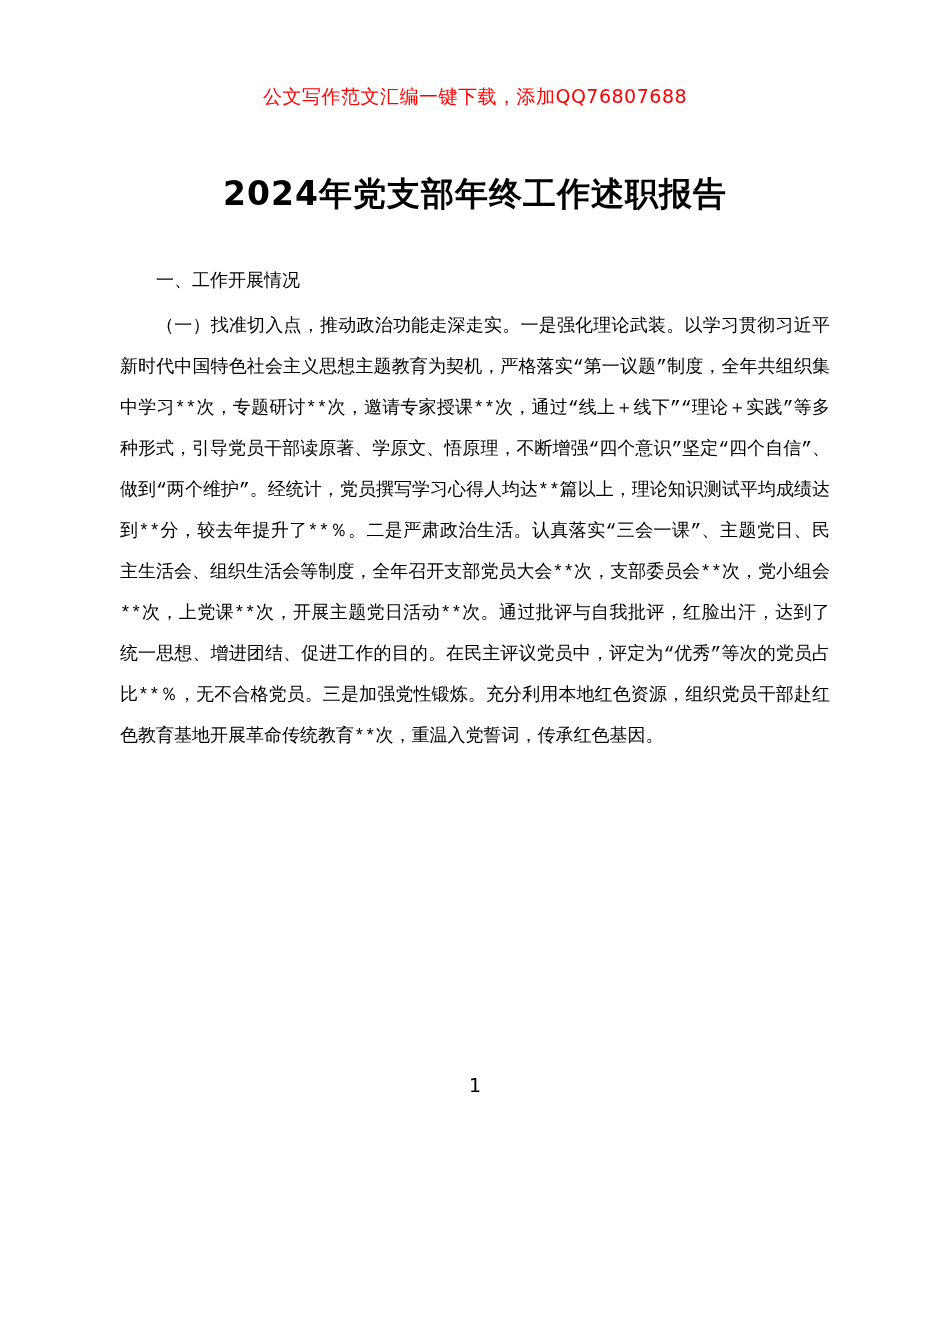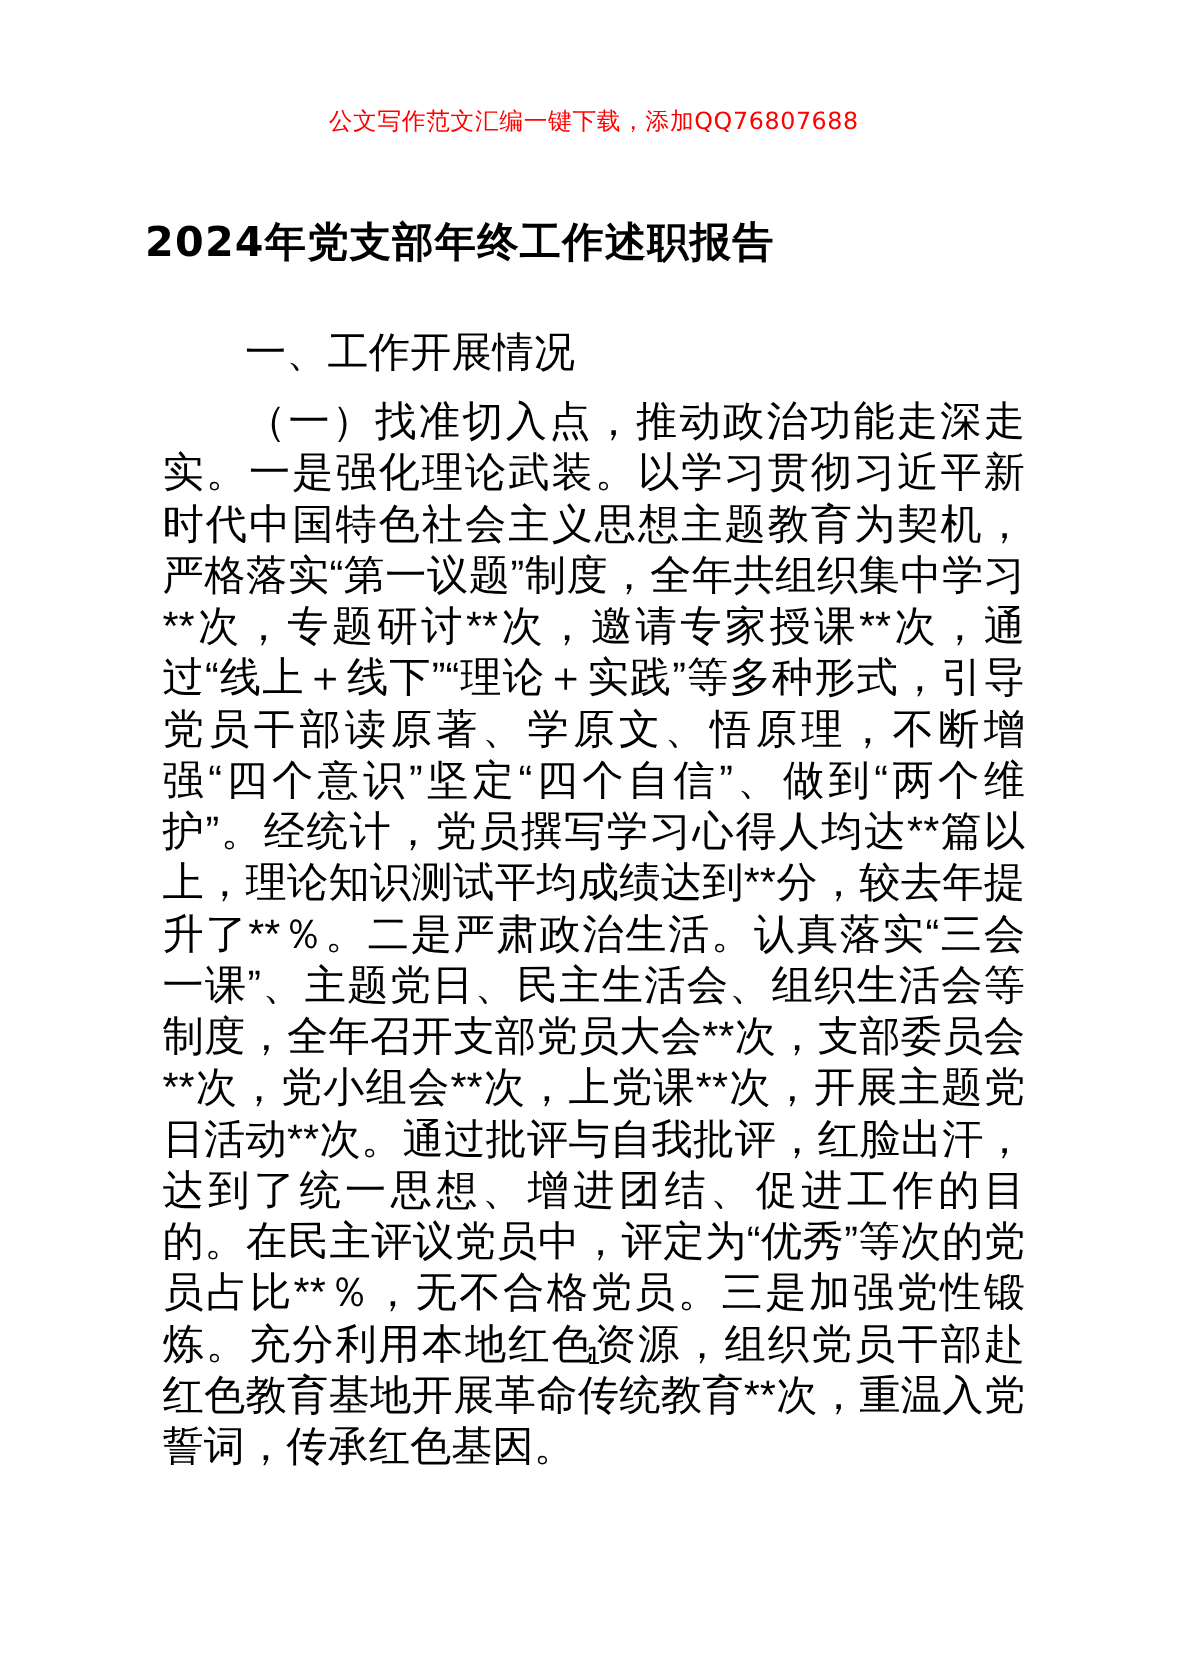--- a/index.html
+++ b/index.html
@@ -25,38 +25,39 @@
   .watermark {
     text-align: center;
     color: #ff0000;
     font-size: 19px;
     font-family: "DejaVu Sans", sans-serif;
     letter-spacing: 0.5px;
     padding-top: 84px;
     white-space: nowrap;
   }
   .doc-title {
+    text-align: center;
     font-size: 33px;
     font-weight: bold;
     letter-spacing: 1px;
     margin-top: 62px;
     margin-bottom: 14px;
     font-family: "DejaVu Sans", sans-serif;
   }
   .body-text {
     margin-top: 44px;
   }
   .para {
-    font-size: 33px;
+    font-size: 18px;
     line-height: 41px;
     text-align: justify;
     text-justify: inter-ideograph;
-    margin: 14px;
+    margin: 4px;
     letter-spacing: 0px;
-    font-family: Liberation Sans, sans-serif;
+    font-family: Liberation Mono, monospace;
     font-weight: 500;
   }
   .indent {
     text-indent: 2em;
   }
   .page-number {
     position: absolute;
     bottom: 100px;
     left: 0;
     width: 950px;

